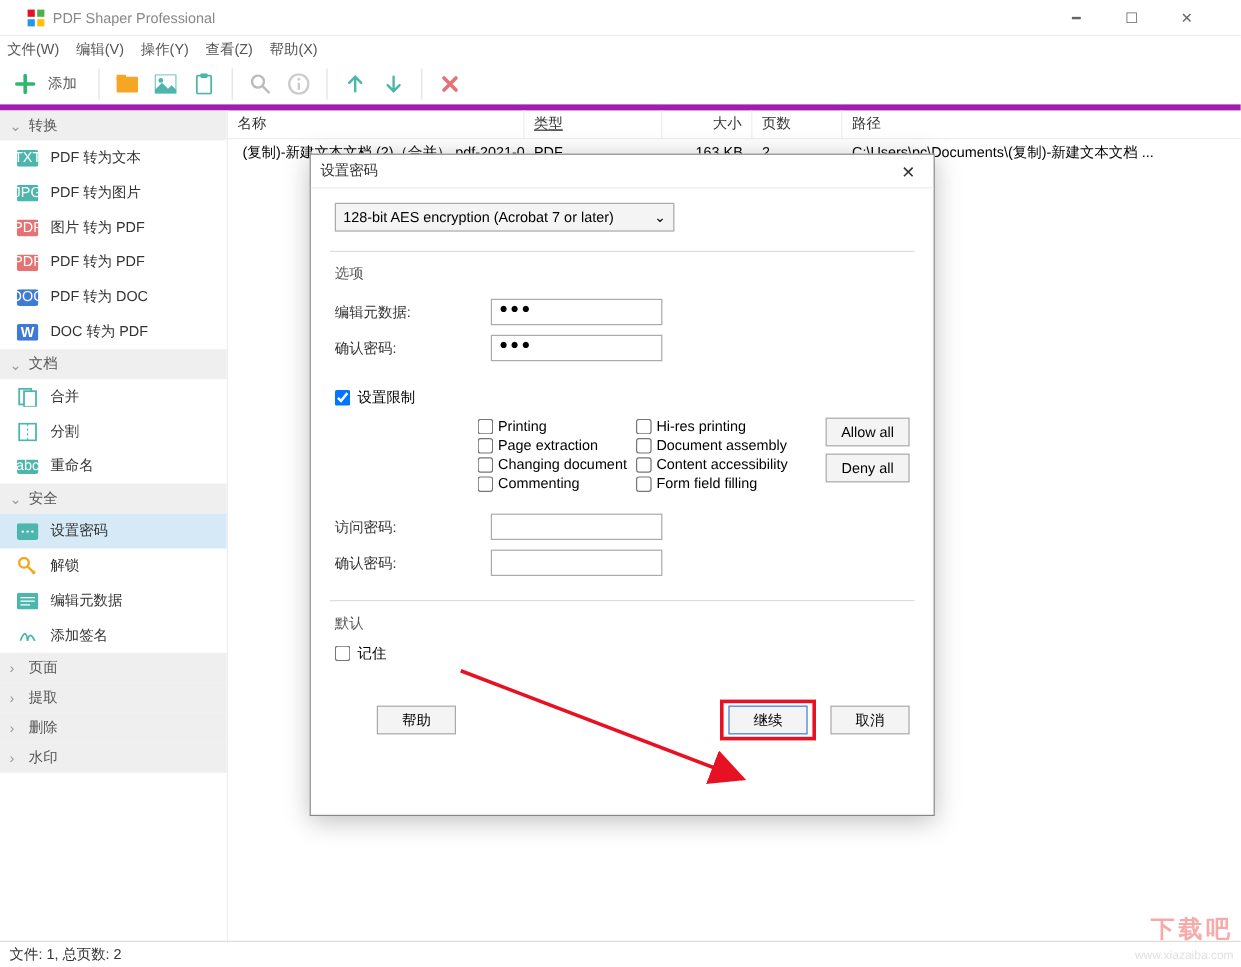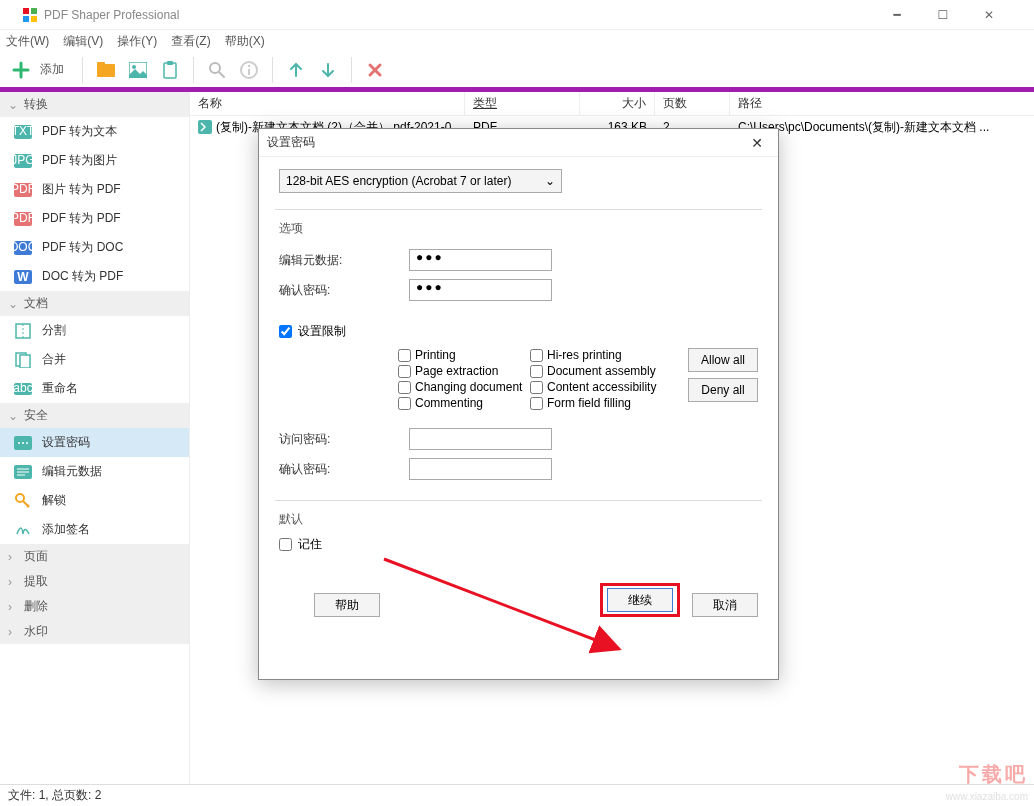--- a/index.html
+++ b/index.html
@@ -33,21 +33,21 @@
 .group-hdr .chev { width: 10px; color: #999; }
 .sb-item { padding: 6px 10px 6px 14px; display: flex; align-items: center; gap: 10px; color: #333; cursor: default; }
 .sb-item.selected { background: #d6e9f7; }
 .sb-item .ic { width: 18px; height: 16px; display: flex; align-items: center; justify-content: center; }
 
 
 .list-hdr { height: 24px; border-bottom: 1px solid #eee; display: flex; align-items: center; color: #333; }
 .list-hdr .col { padding: 0 8px; border-right: 1px solid #eee; height: 100%; display: flex; align-items: center; }
 .row { display: flex; align-items: center; height: 22px; }
 .row .cell { padding: 0 8px; overflow: hidden; white-space: nowrap; text-overflow: ellipsis; }
-.c-name { width: 275px; display:flex; align-items:center; gap:4px;}
+.c-name { width: 247px; display:flex; align-items:center; gap:4px;}
 .c-type { width: 115px; text-decoration: underline; }
 .c-size { width: 75px; text-align: right; }
 .c-pages { width: 75px; }
 .c-path { flex: 1; }
 
 
 .statusbar { height: 22px; border-top: 1px solid #ddd; display: flex; align-items: center; padding: 0 8px; color: #333; }
 
 
 .dialog { position: absolute; left: 258px; top: 128px; width: 521px; height: 552px; background: #fff; border: 1px solid #888; box-shadow: 0 4px 20px rgba(0,0,0,0.25); }
@@ -61,21 +61,21 @@
 .field-row { display:flex; align-items:center; height: 30px; }
 .field-lbl { width: 130px; color:#333; }
 .field-input { width: 143px; height: 22px; border: 1px solid #aaa; padding: 0 6px; letter-spacing: 2px; }
 .chk { display:flex; align-items:center; gap:6px; margin: 8px 0; }
 .chk input { width:13px; height:13px; }
 .perm-grid { display:flex; gap: 4px; margin-left: 4px;}
 .perm-col { display:flex; flex-direction:column; gap: 2px; }
 .perm-col label { display:flex; align-items:center; gap:4px; white-space:nowrap; }
 .perm-btns { display:flex; flex-direction:column; gap:6px; margin-left: 18px;}
 .dbtn { min-width: 70px; height: 24px; border: 1px solid #aaa; background: #f4f4f4; padding: 0 10px; display:inline-flex; align-items:center; justify-content:center; }
-.dlg-buttons { display:flex; align-items:flex-end; margin-top: 30px; padding-left: 35px; }
+.dlg-buttons { display:flex; align-items:center; margin-top: 30px; padding-left: 35px; }
 .dlg-buttons .spacer { flex:1; }
 .highlight-box { border: 3px solid #e81123; padding: 2px 4px; display:inline-block; }
 .arrow-svg { position:absolute; pointer-events:none; }
 
 
 .watermark { position:absolute; right:6px; bottom:18px; color:#ef4444; font-size:20px; letter-spacing:3px; font-weight:bold; opacity:0.45; font-family: "SimHei", sans-serif;}
 .watermark-url { position:absolute; right:6px; bottom:4px; color:#ccc; font-size:10px; opacity:0.6;}
 </style>
 </head>
 <body>
@@ -224,34 +224,34 @@
         <span>DOC 转为 PDF</span>
       </div>
 
     <div class="group-hdr">
         <span class="chev">⌄</span>
         <span>文档</span>
       </div>
     <div class="sb-item">
         <span class="ic">
           <svg width="16" height="16">
+            <rect x="1" y="1" width="10" height="13" fill="none" stroke="#4db6ac" stroke-width="1.5"></rect>
+            <rect x="5" y="3" width="10" height="13" fill="#fff" stroke="#4db6ac" stroke-width="1.5"></rect>
+          </svg>
+        </span>
+        <span>合并</span>
+      </div>
+    <div class="sb-item">
+        <span class="ic">
+          <svg width="16" height="16">
             <rect x="1" y="1" width="14" height="14" fill="none" stroke="#4db6ac" stroke-width="1.5"></rect>
             <path d="M8 1v14" stroke="#4db6ac" stroke-dasharray="2 2"></path>
           </svg>
         </span>
         <span>分割</span>
-      </div>
-    <div class="sb-item">
-        <span class="ic">
-          <svg width="16" height="16">
-            <rect x="1" y="1" width="10" height="13" fill="none" stroke="#4db6ac" stroke-width="1.5"></rect>
-            <rect x="5" y="3" width="10" height="13" fill="#fff" stroke="#4db6ac" stroke-width="1.5"></rect>
-          </svg>
-        </span>
-        <span>合并</span>
       </div>
     <div class="sb-item">
         <span class="ic">
           <svg width="18" height="12">
             <rect width="18" height="12" rx="2" fill="#4db6ac"></rect>
             <text x="9" y="9" font-size="7" fill="#fff" text-anchor="middle">abc</text>
           </svg>
         </span>
         <span>重命名</span>
       </div>
@@ -266,35 +266,35 @@
             <rect width="18" height="14" rx="2" fill="#4db6ac"></rect>
             <circle cx="5" cy="7" r="1" fill="#fff"></circle>
             <circle cx="9" cy="7" r="1" fill="#fff"></circle>
             <circle cx="13" cy="7" r="1" fill="#fff"></circle>
           </svg>
         </span>
         <span>设置密码</span>
       </div>
     <div class="sb-item">
         <span class="ic">
-          <svg width="18" height="14">
-            <rect width="18" height="14" rx="2" fill="#4db6ac"></rect>
-            <path d="M3 4h12M3 7h12M3 10h8" stroke="#fff" stroke-width="1"></path>
-          </svg>
-        </span>
-        <span>编辑元数据</span>
-      </div>
-    <div class="sb-item">
-        <span class="ic">
           <svg width="16" height="16">
             <circle cx="5" cy="5" r="4" fill="none" stroke="#f5a623" stroke-width="2"></circle>
             <path d="M8 8l6 6M12 14l2-2" stroke="#f5a623" stroke-width="2"></path>
           </svg>
         </span>
         <span>解锁</span>
+      </div>
+    <div class="sb-item">
+        <span class="ic">
+          <svg width="18" height="14">
+            <rect width="18" height="14" rx="2" fill="#4db6ac"></rect>
+            <path d="M3 4h12M3 7h12M3 10h8" stroke="#fff" stroke-width="1"></path>
+          </svg>
+        </span>
+        <span>编辑元数据</span>
       </div>
     <div class="sb-item">
         <span class="ic">
           <svg width="16" height="16">
             <path d="M2 12c3-8 5-8 6 0 1-6 3-6 6 0" fill="none" stroke="#4db6ac" stroke-width="1.5"></path>
           </svg>
         </span>
         <span>添加签名</span>
       </div>
 

